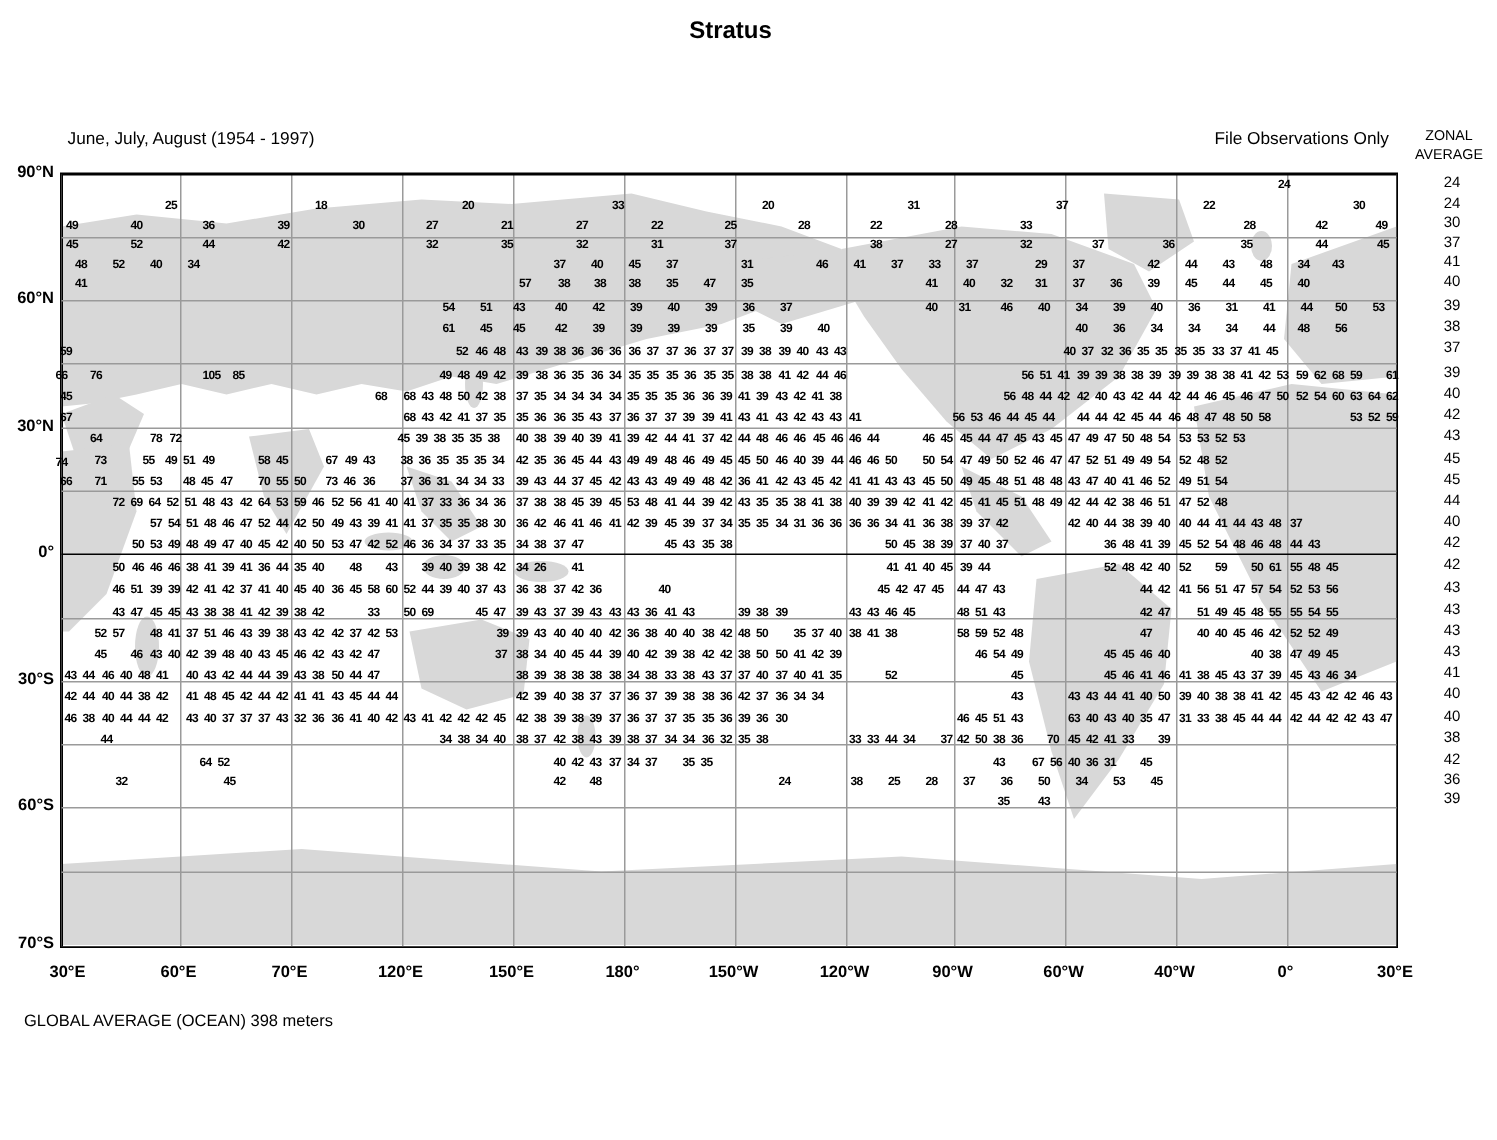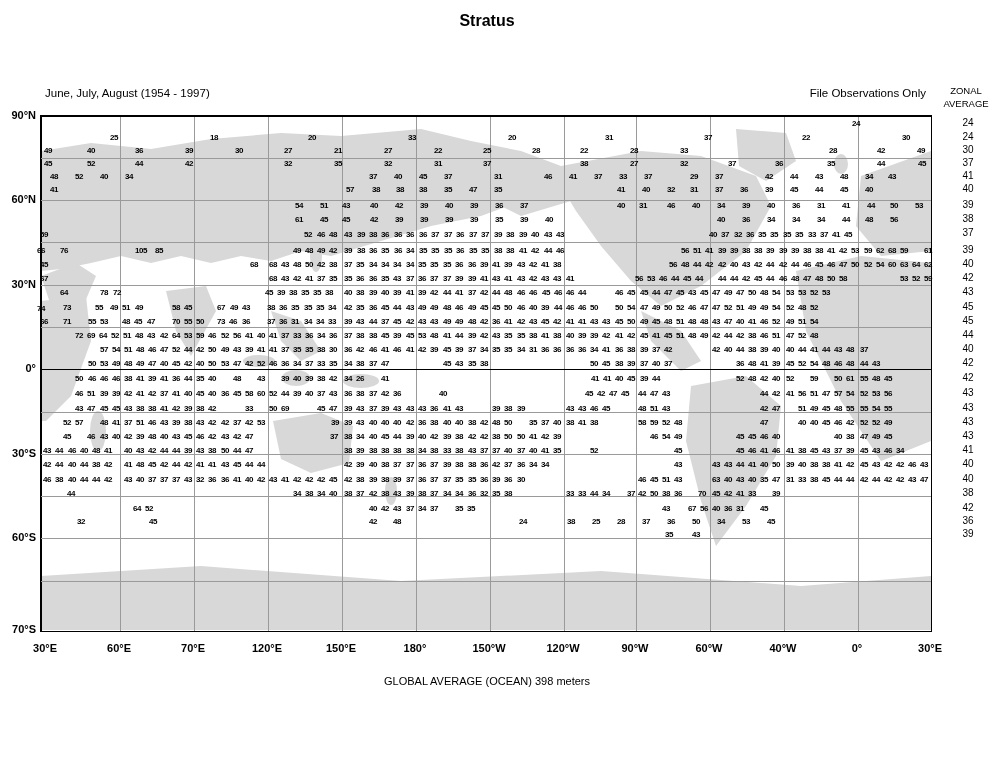--- a/index.html
+++ b/index.html
@@ -17,21 +17,21 @@
        border:1px solid #000;box-sizing:content-box;background:#fff;}
   #land{position:absolute;left:0;top:0;z-index:0;}
   .gridline{position:absolute;background:#9a9a9a;z-index:1;}
   .gridline.dark{background:#000;}
   .num{position:absolute;transform:translate(-50%,-50%);z-index:2;
        font-size:8px;font-weight:bold;letter-spacing:-0.4px;white-space:nowrap;}
   .zonal-num{position:absolute;transform:translate(-50%,-50%);font-size:10px;white-space:nowrap;}
   .lat-label{position:absolute;transform:translate(0,-50%);width:34px;text-align:right;
        font-size:11px;font-weight:bold;white-space:nowrap;}
   .lon-label{position:absolute;transform:translate(-50%,0);font-size:11px;font-weight:bold;white-space:nowrap;}
-  .global-avg{position:absolute;top:675px;left:0;width:974px;text-align:center;font-size:11px;}
+  .global-avg{position:absolute;top:675px;left:16px;width:974px;text-align:left;font-size:11px;}
   .file-line{position:absolute;top:708px;left:0;width:998px;text-align:center;font-size:11.5px;}
 </style>
 </head>
 <body>
 
 <div id="screen">
   <div class="title">Stratus</div>
   <div class="period">June, July, August (1954 - 1997)</div>
   <div class="source">File Observations Only</div>
   <div class="zonal-hdr">ZONAL<br>AVERAGE</div>

